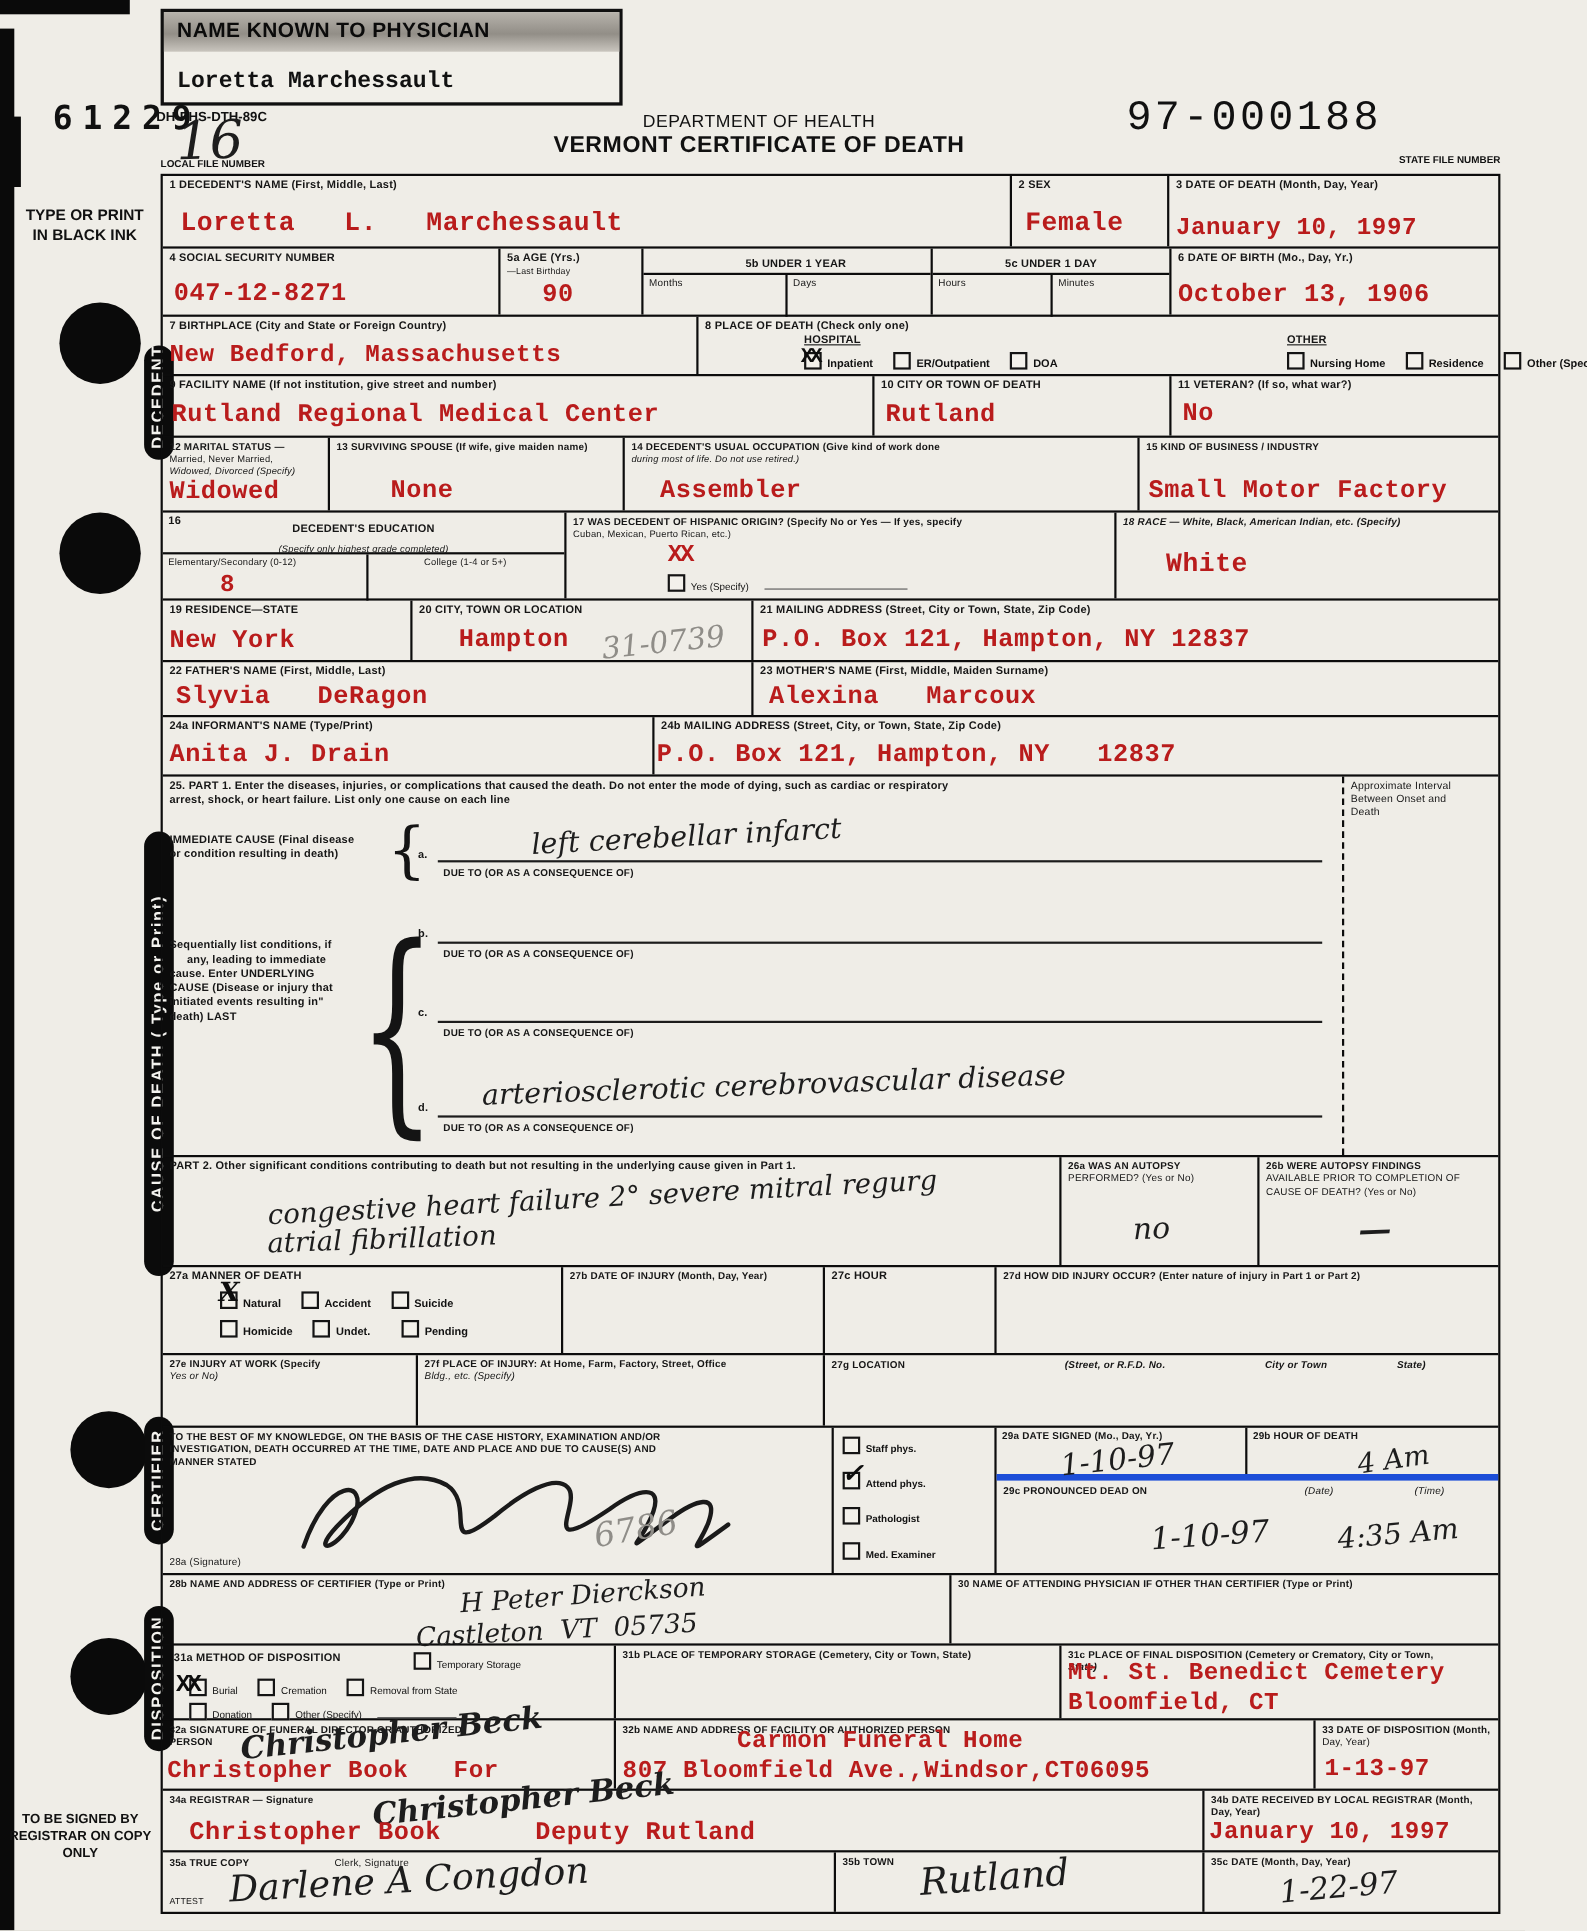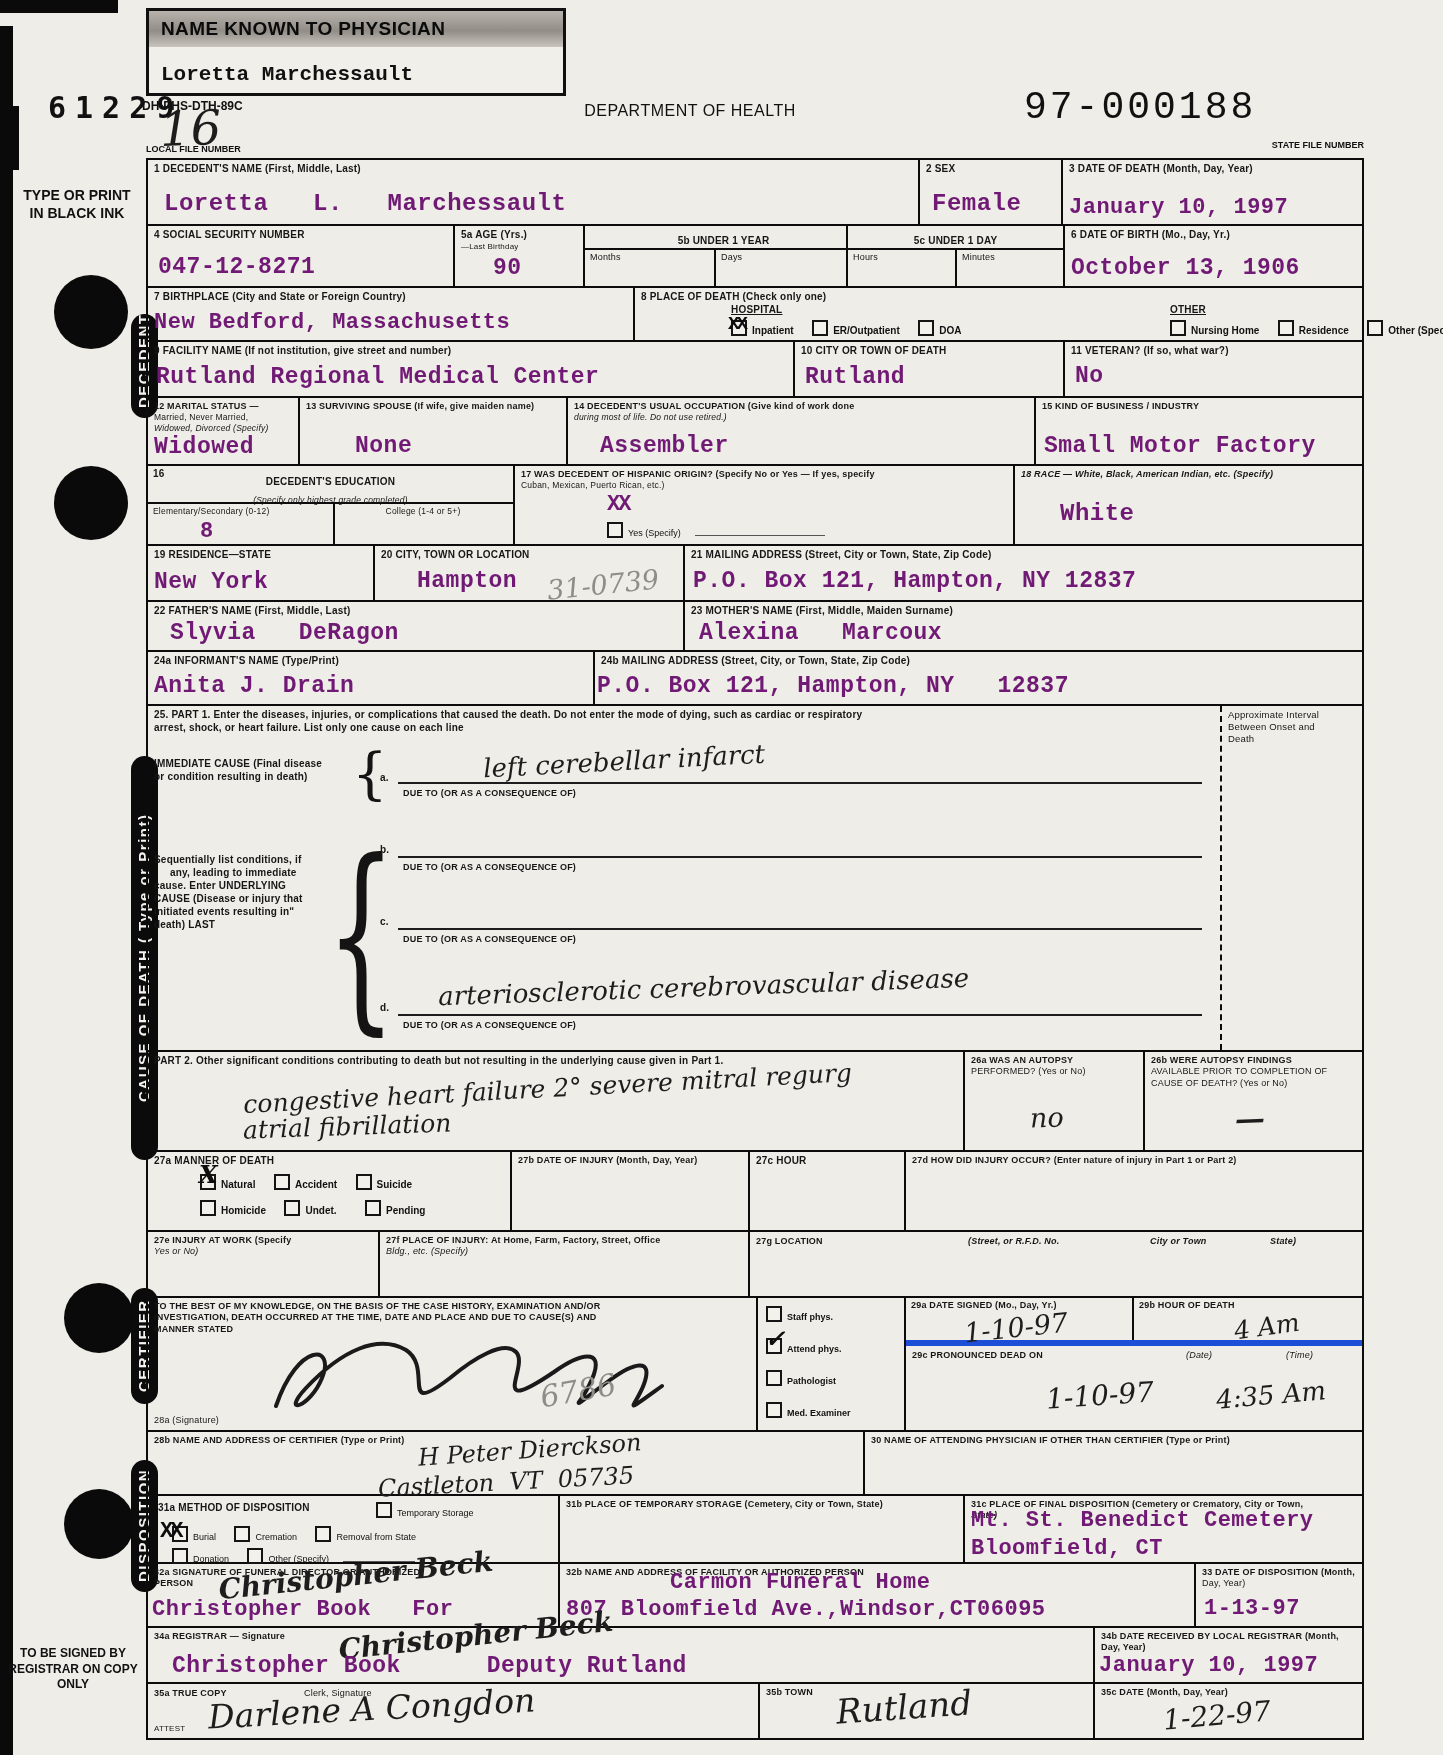--- a/index.html
+++ b/index.html
@@ -13,21 +13,21 @@
         text-align:center;width:27px;box-sizing:border-box;padding:10px 5px;}
   .marg{position:absolute;font:700 14px/1.3 "Liberation Sans",sans-serif;text-align:center;}
   
   #form{position:absolute;left:146px;top:158px;width:1218px;border:2px solid #0c0c0c;box-sizing:border-box;}
   .row{display:flex;border-bottom:2px solid #0c0c0c;box-sizing:border-box;}
   .row:last-child{border-bottom:none;}
   .c{position:relative;border-right:2px solid #0c0c0c;box-sizing:border-box;padding:3px 6px 2px;overflow:visible;flex-shrink:0;}
   .c.last{border-right:none;}
   .l{display:block;font:700 10px/1.25 "Liberation Sans",sans-serif;color:#161616;letter-spacing:.2px;}
   .l9{font-size:9px;font-weight:700;}
-  .tv{position:absolute;font:700 21px/1 "Liberation Mono",monospace;color:#701a75;letter-spacing:.5px;white-space:pre;}
+  .tv{position:absolute;font:700 21px/1 "Liberation Mono",monospace;color:#b91c1c;letter-spacing:.5px;white-space:pre;}
   .hw{position:absolute;font:italic 23px/1 "DejaVu Serif",serif;color:#1d1d1d;white-space:pre;transform:rotate(-2deg);}
   .pencil{color:#8f8d88;}
   .cbrow{position:absolute;white-space:nowrap;}
   .cb{display:inline-block;width:12px;height:12px;border:2px solid #141414;position:relative;
       vertical-align:-2px;margin-right:5px;background:#f3f1eb;}
   .mk{position:absolute;left:-5px;top:-7px;font:700 19px/1 "Liberation Mono",monospace;letter-spacing:-3px;color:#0d0d0d;white-space:nowrap;}
   .mk.h{font:italic 700 24px/1 "DejaVu Serif",serif;letter-spacing:0;top:-13px;left:-3px;}
   .cl{font:700 10px "Liberation Sans",sans-serif;margin-right:14px;}
   .uline{position:absolute;border-bottom:2px solid #1c1c1c;height:0;}
   .brace{position:absolute;font:400 56px/1 "DejaVu Serif",serif;color:#141414;}
@@ -65,20 +65,21 @@
     <div id="nkband">
       <span>NAME KNOWN TO PHYSICIAN</span>
     </div>
     <div style="position:absolute;left:12px;top:52px;font:700 21px 'Liberation Mono',monospace;">Loretta Marchessault</div>
   </div>
   <div class="hdr" style="left:48px;top:90px;font:700 30px 'DejaVu Sans Mono',monospace;letter-spacing:9px;">61229</div>
   <div class="hdr" style="left:142px;top:99px;font:700 12px 'Liberation Sans',sans-serif;">DH-PHS-DTH-89C</div>
   <div class="hw" style="left:160px;top:104px;font-size:48px;">16</div>
   <div class="hdr" style="left:146px;top:144px;font:700 9px 'Liberation Sans',sans-serif;">LOCAL FILE NUMBER</div>
   <div class="hdr" style="left:420px;top:102px;width:540px;text-align:center;font:400 16px 'Liberation Sans',sans-serif;letter-spacing:.5px;">DEPARTMENT OF HEALTH</div>
+  <div class="hdr" style="left:420px;top:120px;width:540px;text-align:center;font:800 21px 'Liberation Sans',sans-serif;letter-spacing:.5px;">VERMONT CERTIFICATE OF DEATH</div>
   <div class="hdr" style="left:1024px;top:86px;font:400 38px 'Liberation Mono',monospace;letter-spacing:3px;text-align:center;">97-000188</div>
   <div class="hdr" style="left:1120px;top:140px;width:244px;text-align:right;font:700 9px 'Liberation Sans',sans-serif;">STATE FILE NUMBER</div>
 
   <div id="form">
 
     <div class="row" style="height:66px;">
       <div class="c" style="width:772px;">
         <span class="l">1  DECEDENT'S NAME (First, Middle, Last)</span>
         <span class="tv" style="left:16px;bottom:8px;font-size:24px;">Loretta   L.   Marchessault</span>
       </div>
@@ -237,21 +238,21 @@
       </div>
       <div class="c last" style="width:677px;">
         <span class="l">21  MAILING ADDRESS (Street, City or Town, State, Zip Code)</span>
         <span class="tv" style="left:8px;bottom:7px;font-size:23px;">P.O. Box 121, Hampton, NY 12837</span>
       </div>
     </div>
 
     <div class="row" style="height:50px;">
       <div class="c" style="width:537px;">
         <span class="l">22  FATHER'S NAME (First, Middle, Last)</span>
-        <span class="tv" style="left:22px;bottom:5px;font-size:23px;">Slyvia   DeRagon</span>
+        <span class="tv" style="left:12px;bottom:5px;font-size:23px;">Slyvia   DeRagon</span>
       </div>
       <div class="c last" style="width:677px;">
         <span class="l">23  MOTHER'S NAME (First, Middle, Maiden Surname)</span>
         <span class="tv" style="left:14px;bottom:5px;font-size:23px;">Alexina   Marcoux</span>
       </div>
     </div>
 
     <div class="row" style="height:54px;">
       <div class="c" style="width:447px;">
         <span class="l">24a  INFORMANT'S NAME (Type/Print)</span>

